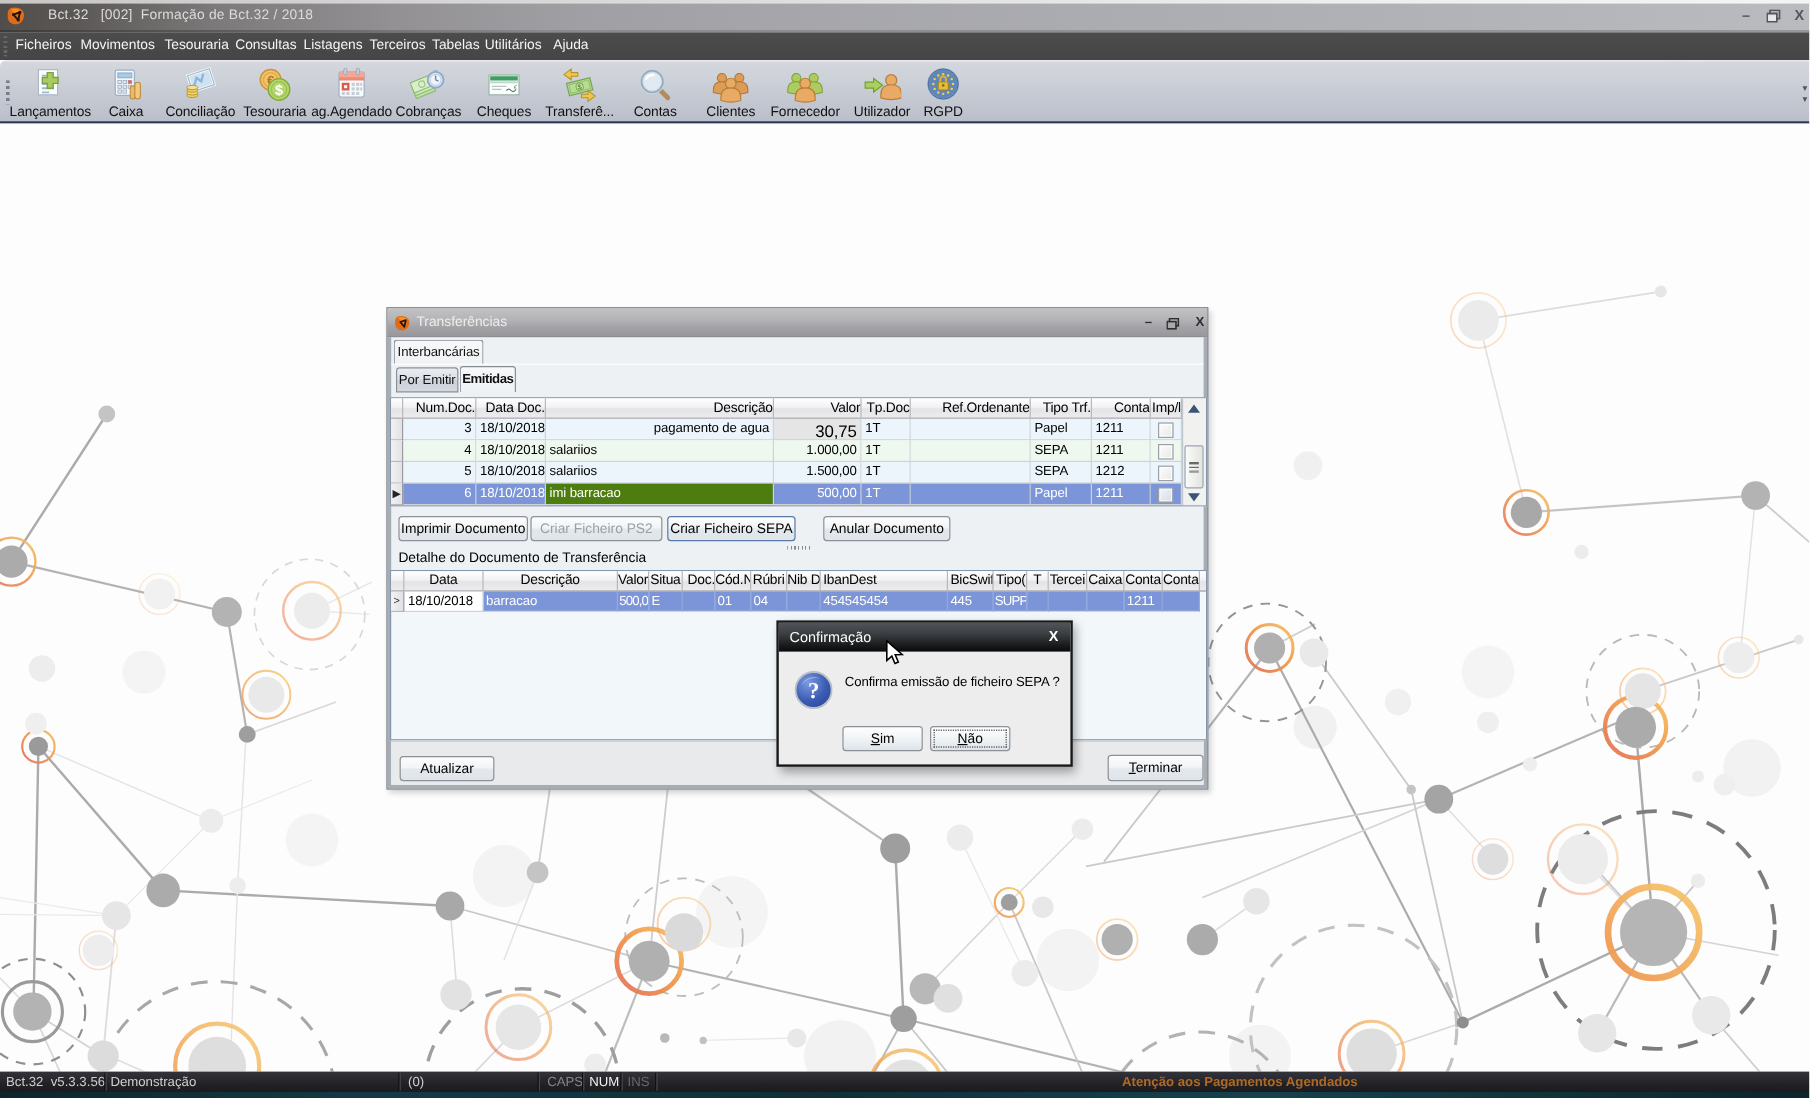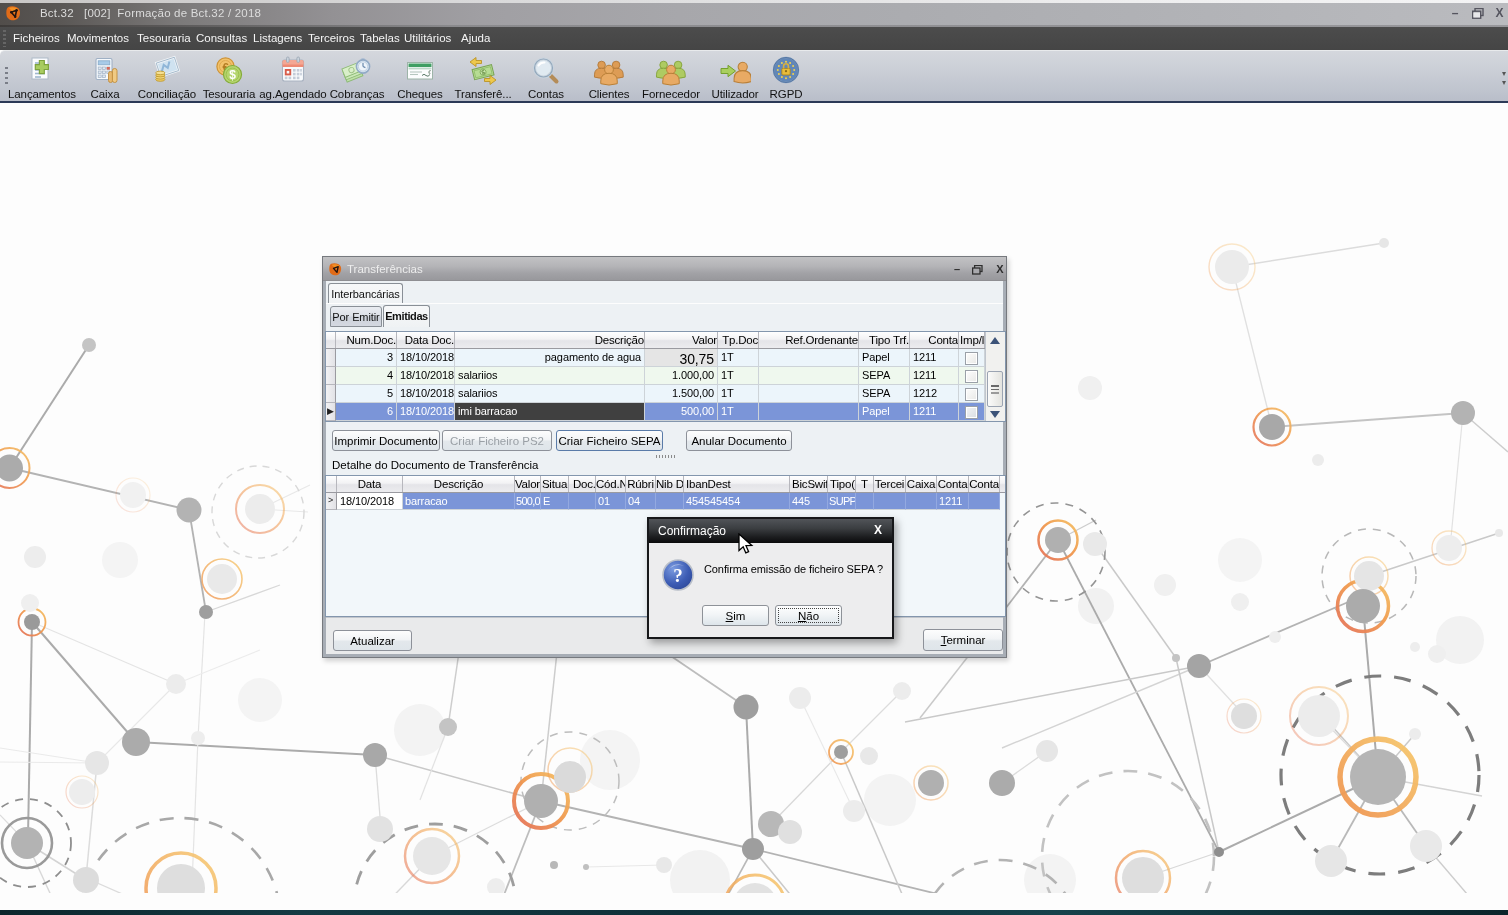--- a/index.html
+++ b/index.html
@@ -525,20 +525,35 @@
 <circle cx="1384" cy="140" r="5" fill="#e6e6e6"></circle>
 <circle cx="1090" cy="285" r="12" fill="#f0f0f0"></circle>
 <circle cx="1272" cy="324" r="13" fill="#a8a8a8"></circle>
 <circle cx="1463" cy="310" r="12" fill="#b3b3b3"></circle>
 <circle cx="1318" cy="357" r="6" fill="#ececec"></circle>
 <circle cx="931" cy="680" r="13" fill="#b0b0b0"></circle>
       </svg>
 
   </div>
 
+  <div id="statusbar">
+    <div class="seg" style="left:5px">Bct.32&nbsp;&nbsp;v5.3.3.56</div>
+    <div class="sep" style="left:88px"></div>
+    <div class="seg" style="left:92px">Demonstração</div>
+    <div class="sep" style="left:333px"></div>
+    <div class="seg" style="left:340px">(0)</div>
+    <div class="sep" style="left:449px"></div>
+    <div class="seg" style="left:456px;color:#86868a">CAPS</div>
+    <div class="sep" style="left:486px"></div>
+    <div class="seg" style="left:491px;color:#f2f2f2">NUM</div>
+    <div class="sep" style="left:518px"></div>
+    <div class="seg" style="left:523px;color:#68686c">INS</div>
+    <div class="sep" style="left:547px"></div>
+    <div class="seg" style="left:935px;color:#b06a24;font-weight:bold">Atenção aos Pagamentos Agendados</div>
+  </div>
   <div id="bottomstrip"></div>
 
 </div>
 <div id="dlg">
 <div id="dlg-title">
  <svg class="abs" style="left:6px;top:6px" width="13" height="13" viewBox="0 0 15 15">
   <path d="M2.5,1 C6,-0.5 12,0.5 13.5,4 C15,8 13,13 9,14 C5,15 1,13 0.5,9 C0,5.5 0.5,2 2.5,1 Z" fill="#e06b18"></path>
   <path d="M3,2 C6,0.8 10,1.2 12,3.5 L8,7 Z" fill="#f59a28" opacity="0.8"></path>
   <path d="M10.6,4.2 L5.2,6.2 L9.2,10.8 Z" fill="none" stroke="#221511" stroke-width="1.6" stroke-linejoin="round"></path>
  </svg>
@@ -607,21 +622,21 @@
         <div class="gcell" style="left:533px;width:51px;background:#ecf5fb;color:#000;text-align:left;font-size:11px;letter-spacing:-0.1px">SEPA</div>
         <div class="gcell" style="left:584px;width:49px;background:#ecf5fb;color:#000;text-align:left;font-size:11px;letter-spacing:-0.1px">1212</div>
         <div class="gcell" style="left:633px;width:26px;background:#ecf5fb;">
           <span style="display:block;margin:1px auto 0;width:13px;height:13px;background:linear-gradient(135deg,#fdfdfd,#e8e8e6);border:1px solid #9aa0a8;box-shadow:inset 0 0 0 1px #fff"></span>
         </div>
         <div class="indcol" style="left:0;top:0;width:10px;height:100%;"></div>
       </div>
 <div class="grow" style="left:0;top:71px;width:659px;height:18px;position:absolute">
         <div class="gcell" style="left:10px;width:61px;background:#7b95d8;color:#fff;text-align:right;font-size:11px;letter-spacing:-0.1px">6</div>
         <div class="gcell" style="left:71px;width:58px;background:#7b95d8;color:#fff;text-align:left;font-size:11px;letter-spacing:-0.1px">18/10/2018</div>
-        <div class="gcell" style="left:129px;width:190px;background:#404040;color:#fff;text-align:left;font-size:11px;letter-spacing:-0.1px">imi barracao</div>
+        <div class="gcell" style="left:129px;width:190px;background:#4d7c0f;color:#fff;text-align:left;font-size:11px;letter-spacing:-0.1px">imi barracao</div>
         <div class="gcell" style="left:319px;width:73px;background:#7b95d8;color:#fff;text-align:right;font-size:11px;letter-spacing:-0.1px">500,00</div>
         <div class="gcell" style="left:392px;width:41px;background:#7b95d8;color:#fff;text-align:left;font-size:11px;letter-spacing:-0.1px">1T</div>
         <div class="gcell" style="left:433px;width:100px;background:#7b95d8;color:#fff;text-align:left;font-size:11px;letter-spacing:-0.1px"></div>
         <div class="gcell" style="left:533px;width:51px;background:#7b95d8;color:#fff;text-align:left;font-size:11px;letter-spacing:-0.1px">Papel</div>
         <div class="gcell" style="left:584px;width:49px;background:#7b95d8;color:#fff;text-align:left;font-size:11px;letter-spacing:-0.1px">1211</div>
         <div class="gcell" style="left:633px;width:26px;background:#7b95d8;">
           <span style="display:block;margin:1px auto 0;width:13px;height:13px;background:linear-gradient(135deg,#f2f4f6,#d8dce2);border:1px solid #9aa0a8;box-shadow:inset 0 0 0 1px #fff"></span>
         </div>
         <div class="indcol" style="left:0;top:0;width:10px;height:100%;">
           <span style="position:absolute;left:1px;top:3px;font-size:9px;color:#222">▶</span>

